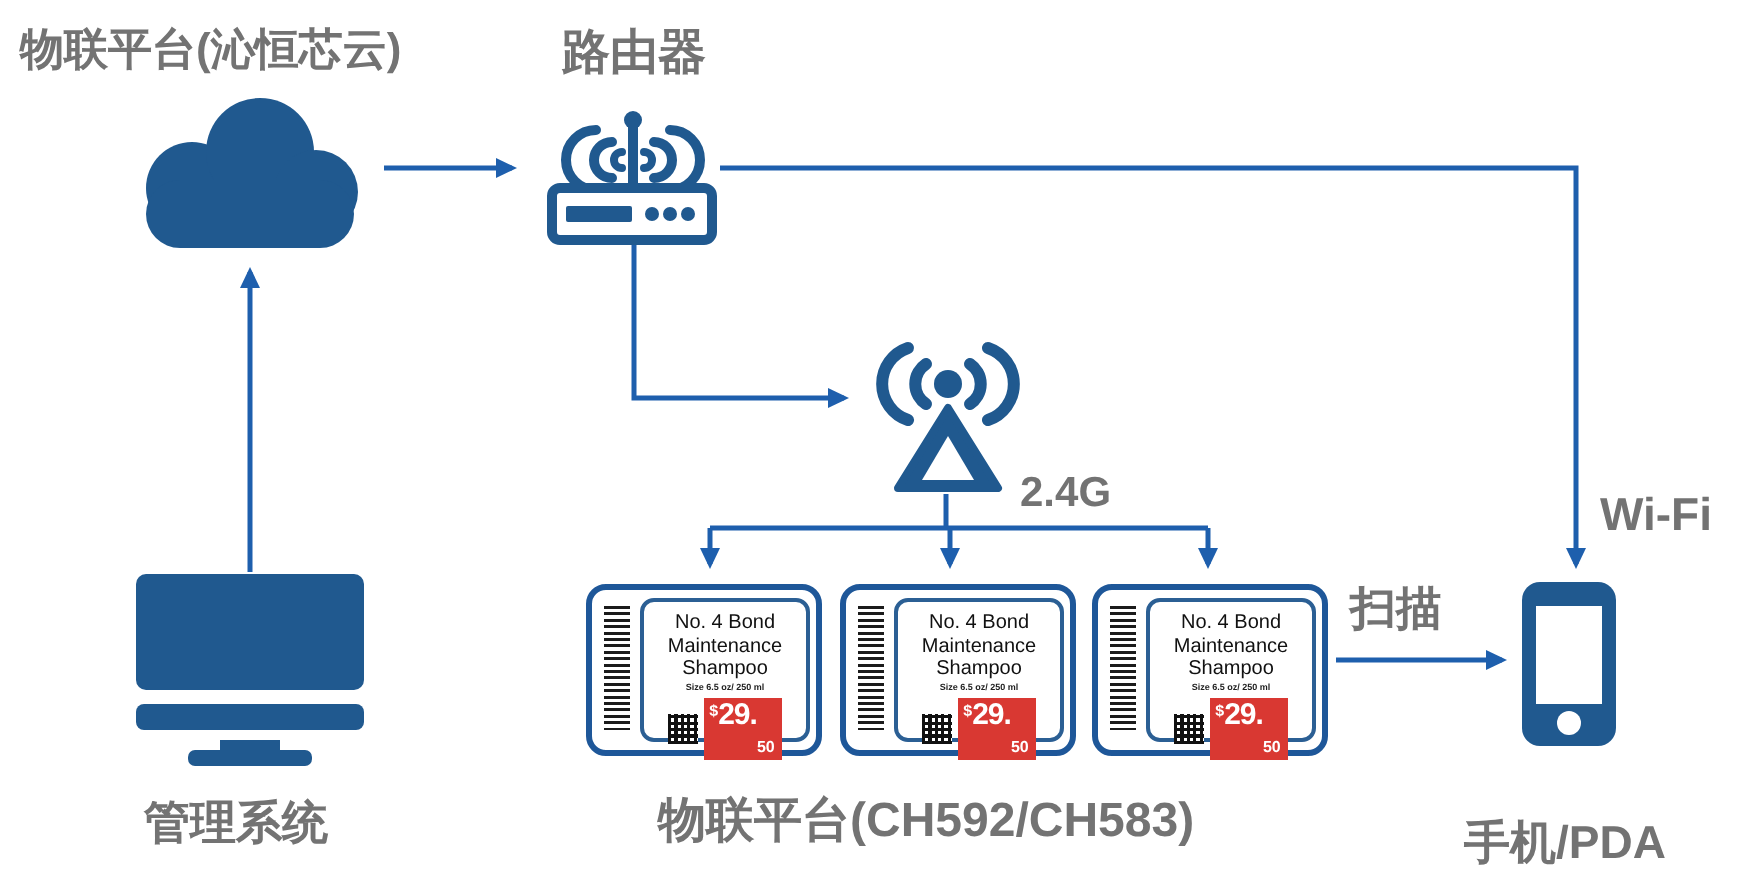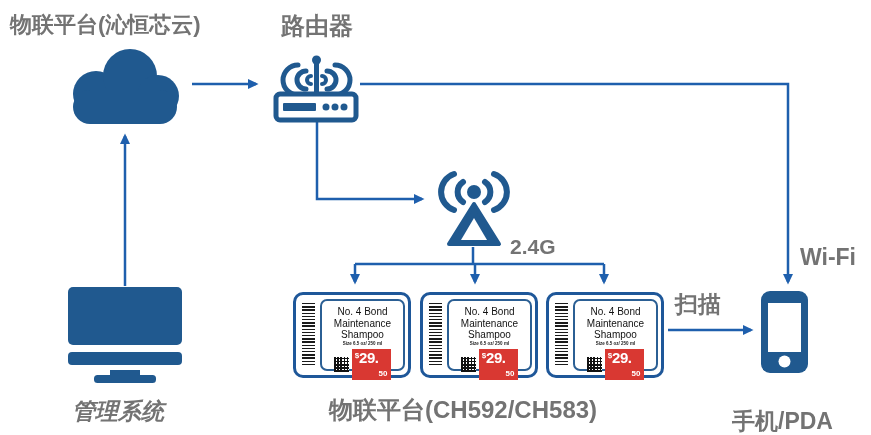--- a/index.html
+++ b/index.html
@@ -54,21 +54,21 @@
       <path d="M668 330 L751 330" marker-end="url(#arrow)"></path>
     </g>
   </svg>
 
   <div class="lbl" style="left:10px;top:10px;font-size:22px;">物联平台(沁恒芯云)</div>
   <div class="lbl" style="left:281px;top:10px;font-size:24px;">路由器</div>
   <div class="lbl" style="left:510px;top:235px;font-size:21px;">2.4G</div>
   <div class="lbl" style="left:800px;top:244px;font-size:23px;">Wi-Fi</div>
   <div class="lbl" style="left:675px;top:289px;font-size:23px;">扫描</div>
   <div class="lbl" style="left:329px;top:394px;font-size:24px;">物联平台(CH592/CH583)</div>
-  <div class="lbl" style="left:72px;top:396px;font-size:23px;font-style:italic;">管理系统</div>
+  <div class="lbl" style="left:72px;top:396px;font-size:23px;">管理系统</div>
   <div class="lbl" style="left:732px;top:394px;font-size:23px;margin-top:12px;">手机/PDA</div>
 
   <svg class="icon" style="left:62px;top:46px;" width="128" height="80" viewBox="0 0 128 80">
     <g fill="#20598F">
       <circle cx="34" cy="48" r="23"></circle>
       <circle cx="68" cy="30" r="27"></circle>
       <circle cx="96" cy="50" r="21"></circle>
       <rect x="11" y="44" width="104" height="34" rx="17"></rect>
     </g>
   </svg>

